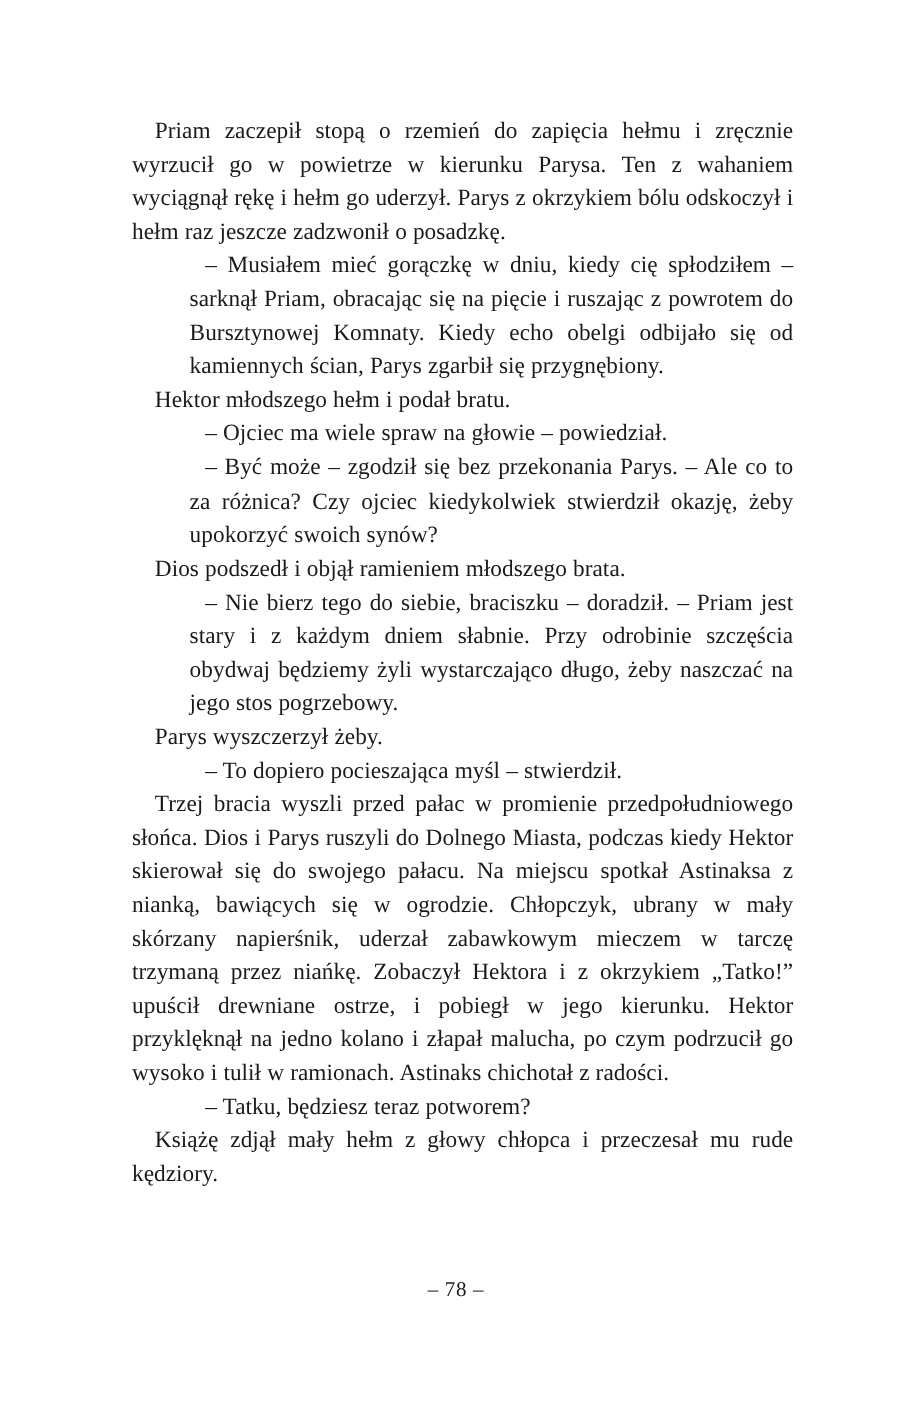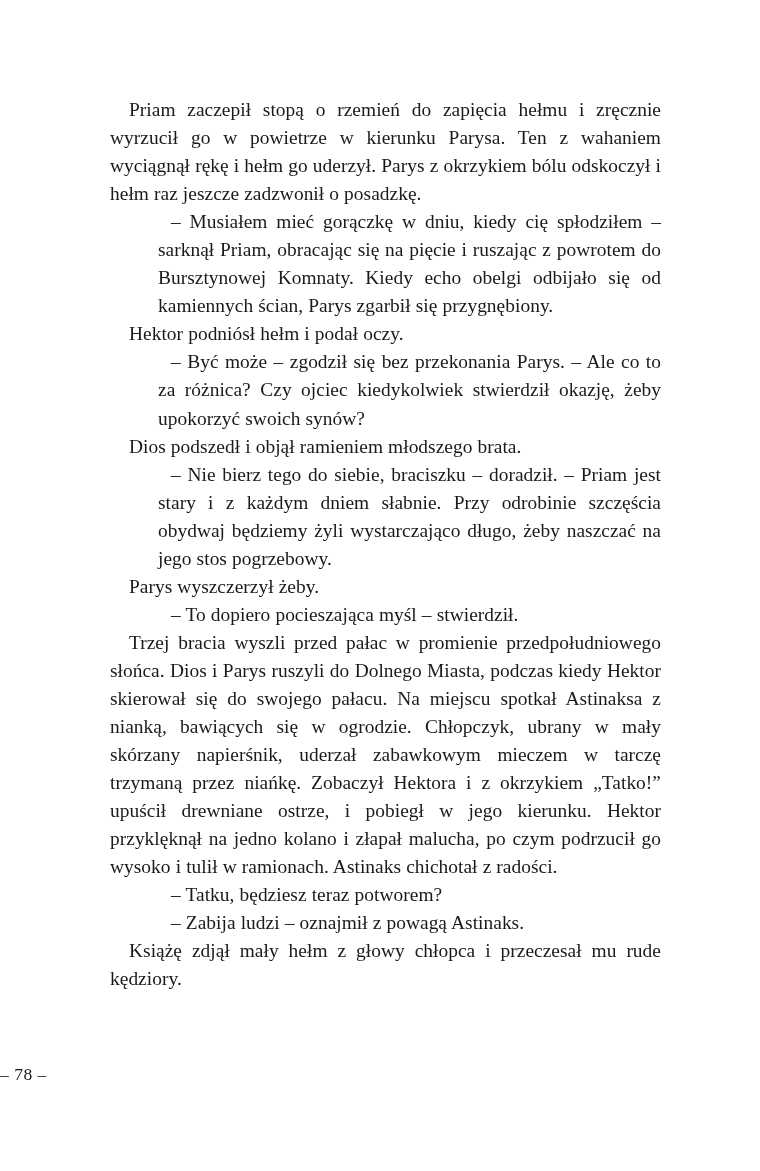--- a/index.html
+++ b/index.html
@@ -43,41 +43,42 @@
   p.para.dialogue {
     text-indent: 13px;
     margin-left: 48px;
   }
   
   .page-number {
     position: absolute;
     left: 0;
     right: 0;
     top: 1063px;
+    text-align: center;
     font-size: 17.5px;
     line-height: 22px;
     letter-spacing: 0.03em;
     color: #1a1a1a;
   }
 </style>
 </head>
 <body>
 
 <div class="page">
 
   <div class="text-block">
     <p class="para">Priam zaczepił stopą o rzemień do zapięcia hełmu i zręcznie wyrzucił go w powietrze w kierunku Parysa. Ten z wahaniem wyciągnął rękę i hełm go uderzył. Parys z okrzykiem bólu odskoczył i hełm raz jeszcze zadzwonił o posadzkę.</p>
     <p class="para dialogue">– Musiałem mieć gorączkę w dniu, kiedy cię spłodziłem – sarknął Priam, obracając się na pięcie i ruszając z powrotem do Bursztynowej Komnaty. Kiedy echo obelgi odbijało się od kamiennych ścian, Parys zgarbił się przygnębiony.</p>
-    <p class="para">Hektor podniósł hełm i podał oczy.</p>
+    <p class="para">Hektor młodszego hełm i podał bratu.</p>
+    <p class="para dialogue">– Ojciec ma wiele spraw na głowie – powiedział.</p>
     <p class="para dialogue">– Być może – zgodził się bez przekonania Parys. – Ale co to za różnica? Czy ojciec kiedykolwiek stwierdził okazję, żeby upokorzyć swoich synów?</p>
     <p class="para">Dios podszedł i objął ramieniem młodszego brata.</p>
     <p class="para dialogue">– Nie bierz tego do siebie, braciszku – doradził. – Priam jest stary i z każdym dniem słabnie. Przy odrobinie szczęścia obydwaj będziemy żyli wystarczająco długo, żeby naszczać na jego stos pogrzebowy.</p>
     <p class="para">Parys wyszczerzył żeby.</p>
     <p class="para dialogue">– To dopiero pocieszająca myśl – stwierdził.</p>
     <p class="para">Trzej bracia wyszli przed pałac w promienie przedpołudniowego słońca. Dios i Parys ruszyli do Dolnego Miasta, podczas kiedy Hektor skierował się do swojego pałacu. Na miejscu spotkał Astinaksa z nianką, bawiących się w ogrodzie. Chłopczyk, ubrany w mały skórzany napierśnik, uderzał zabawkowym mieczem w tarczę trzymaną przez niańkę. Zobaczył Hektora i z okrzykiem „Tatko!” upuścił drewniane ostrze, i pobiegł w jego kierunku. Hektor przyklęknął na jedno kolano i złapał malucha, po czym podrzucił go wysoko i tulił w ramionach. Astinaks chichotał z radości.</p>
     <p class="para dialogue">– Tatku, będziesz teraz potworem?</p>
-    <p class="para dialogue">– Zabija ludzi – oznajmił z powagą Astinaks.</p>
     <p class="para">Książę zdjął mały hełm z głowy chłopca i przeczesał mu rude kędziory.</p>
   </div>
 
   <div class="page-number">– 78 –</div>
 
 </div>
 
 </body></html>

